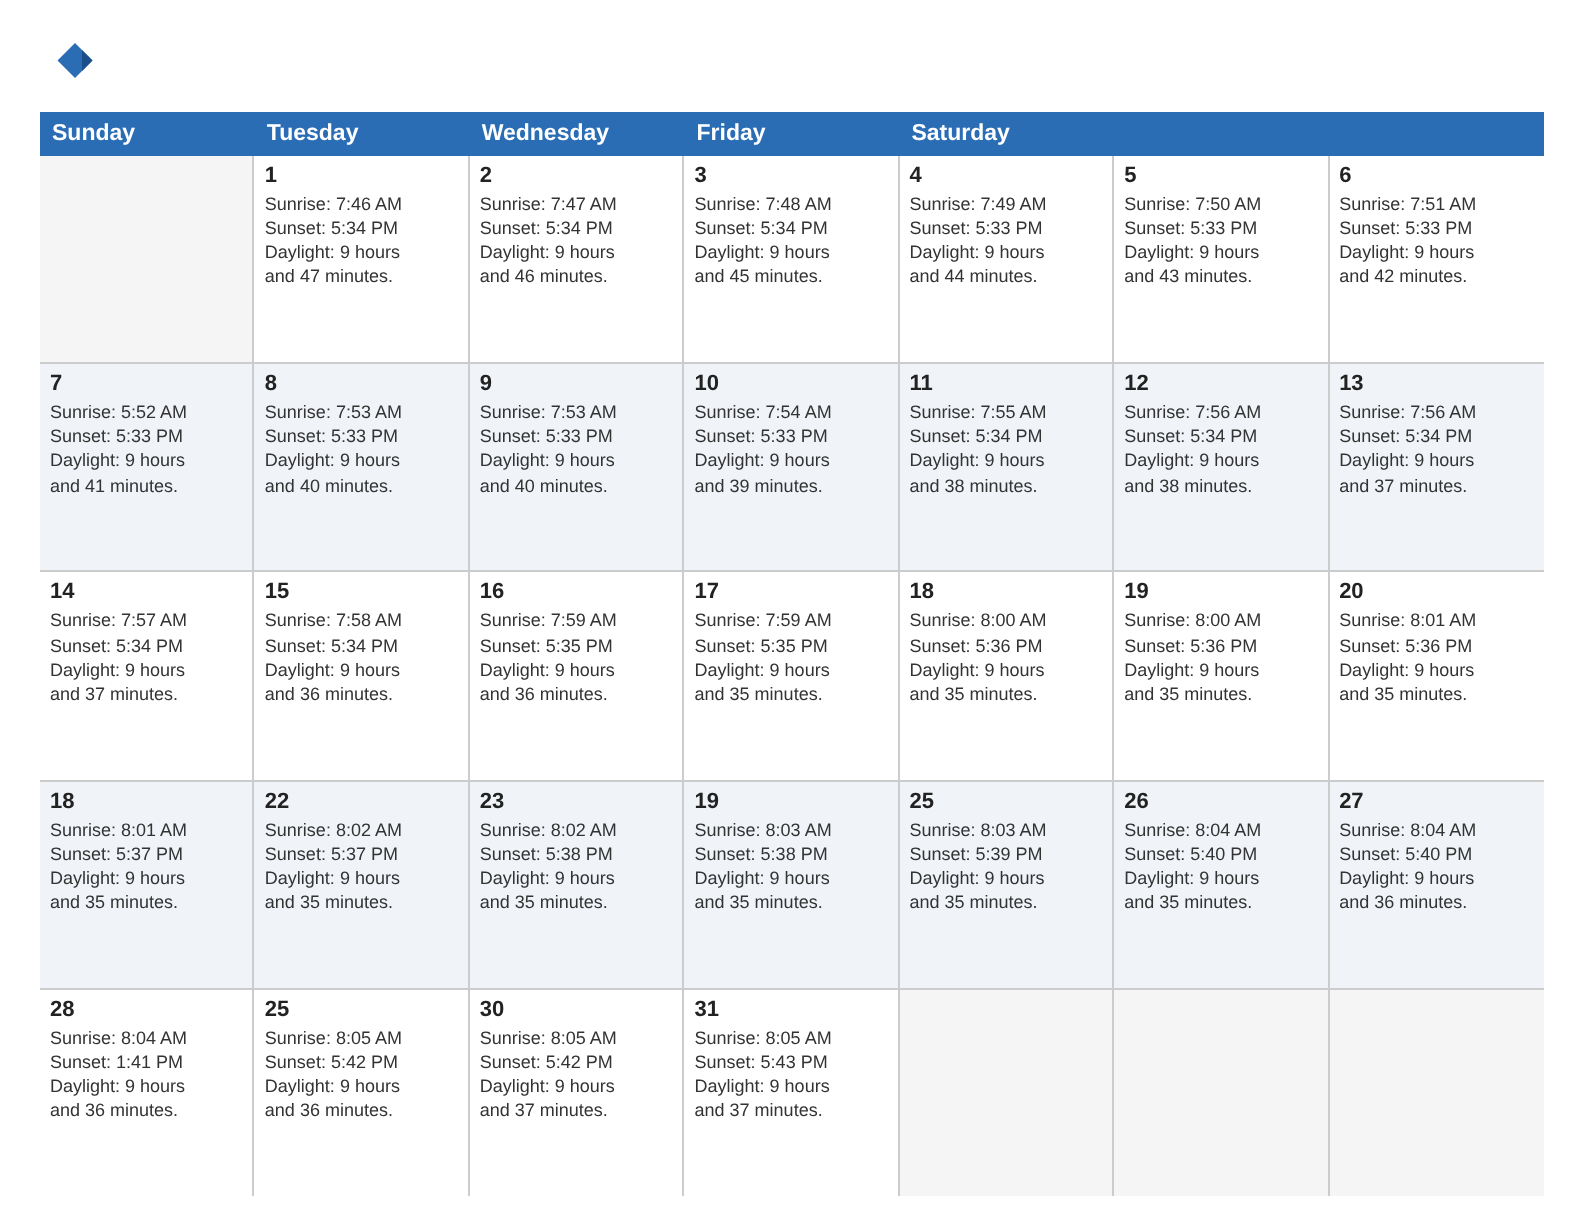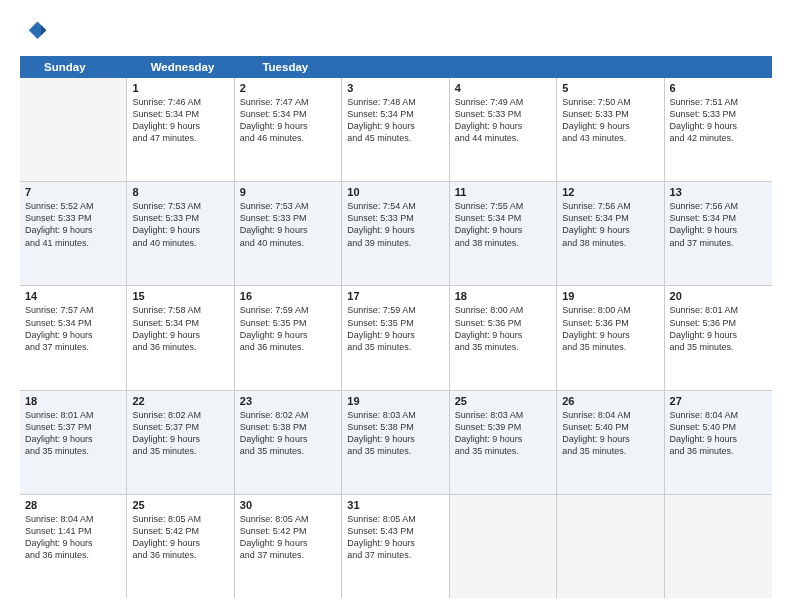--- a/index.html
+++ b/index.html
@@ -60,21 +60,21 @@
     }
     .cal-header {
       display: grid;
       grid-template-columns: repeat(7, 1fr);
       background: #2a6db5;
     }
     .cal-header-cell {
       color: #fff;
       font-size: 11.5px;
       font-weight: bold;
-      padding: 5px 24px;
+      padding: 5px 6px;
       text-align: left;
     }
     .cal-body {
       display: flex;
       flex-direction: column;
       flex: 1;
     }
     .cal-row {
       display: grid;
       grid-template-columns: repeat(7, 1fr);
@@ -133,22 +133,24 @@
     </div>
     <div class="title-block">
       <div class="month-title"></div>
       <div class="subtitle"></div>
     </div>
   </div>
 
   <div class="calendar">
     <div class="cal-header" id="cal-header">
         <div class="cal-header-cell">Sunday</div>
+        <div class="cal-header-cell">Tuesday</div>
         <div class="cal-header-cell">Wednesday</div>
-        <div class="cal-header-cell">Tuesday</div>
+        <div class="cal-header-cell">Friday</div>
+        <div class="cal-header-cell">Saturday</div>
       </div>
     <div class="cal-body" id="cal-body">
         <div class="cal-row">
           <div class="cal-cell empty"></div>
           <div class="cal-cell">
             <span class="day-num">1</span>
             <span class="cell-line">Sunrise: 7:46 AM</span>
             <span class="cell-line">Sunset: 5:34 PM</span>
             <span class="cell-line">Daylight: 9 hours</span>
             <span class="cell-line">and 47 minutes.</span>

